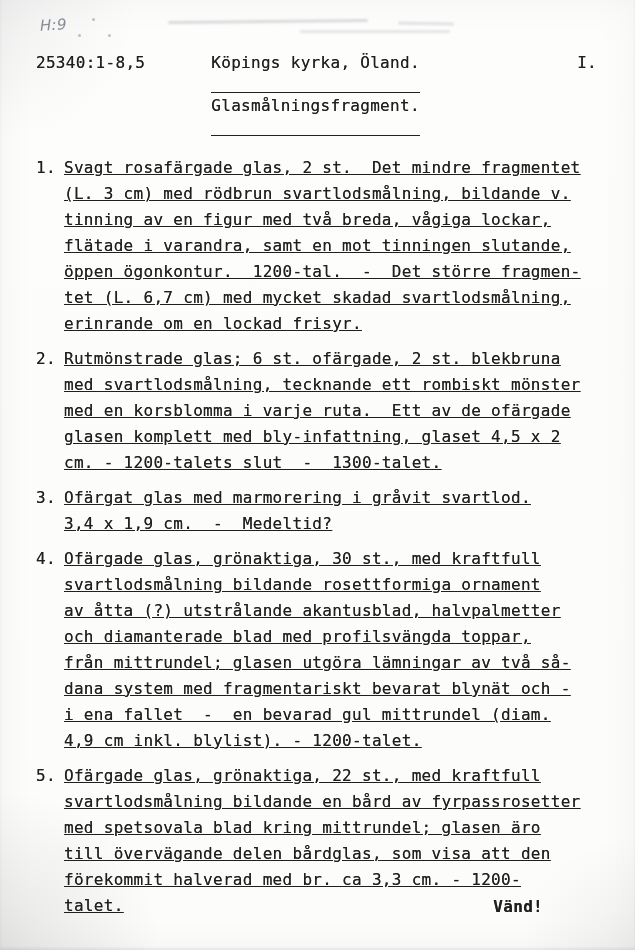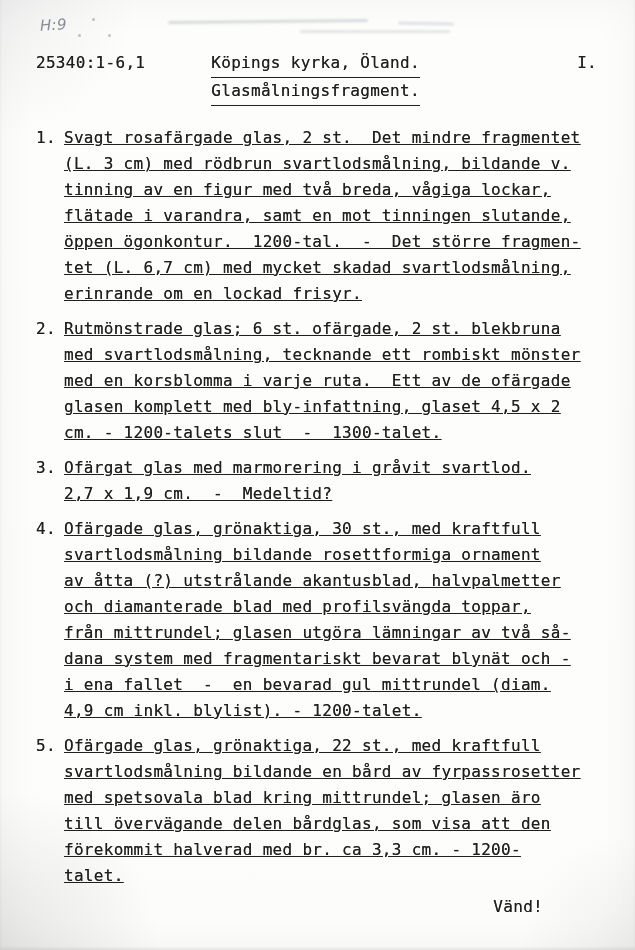--- a/index.html
+++ b/index.html
@@ -67,21 +67,21 @@
   .ref { flex: none; }
   .title-block {
     flex: 1;
     display: flex;
     flex-direction: column;
     align-items: flex-start;
     margin-left: 66px;
   }
   .underline {
     border-bottom: 1.5px solid #222;
-    padding-bottom: 1px;
+    padding-bottom: 16px;
     text-align: right;
   }
   .subtitle { }
   .pagenum { flex: none; margin-left: 10px; }
 
   .items {
     margin: 19px 28px 0 36px;
   }
   .item {
     display: flex;
@@ -94,37 +94,38 @@
   .item .text {
     flex: 1;
     white-space: pre-wrap;
     text-decoration: underline;
   }
 
   .footer {
     position: absolute;
     right: 92px;
     bottom: 30px;
+    font-weight: bold;
   }
 </style>
 </head>
 <body>
 
 <div class="page">
 
   <span class="pencil-note">H:9</span>
   <span class="pencil-dot dot1"></span>
   <span class="pencil-dot dot2"></span>
   <span class="pencil-dot dot3"></span>
   <div class="scribble s1"></div>
   <div class="scribble s2"></div>
   <div class="scribble s3"></div>
 
   <div class="header">
-    <span class="ref">25340:1-6,1</span>
+    <span class="ref">25340:1-8,5</span>
     <div class="title-block">
       <span class="title underline">Köpings kyrka, Öland.</span>
       <span class="subtitle underline">Glasmålningsfragment.</span>
     </div>
     <span class="pagenum">I.</span>
   </div>
 
   <div class="items">
 
     <div class="item">
@@ -143,21 +144,21 @@
       <div class="text">Rutmönstrade glas; 6 st. ofärgade, 2 st. blekbruna
 med svartlodsmålning, tecknande ett rombiskt mönster
 med en korsblomma i varje ruta.  Ett av de ofärgade
 glasen komplett med bly-infattning, glaset 4,5 x 2
 cm. - 1200-talets slut  -  1300-talet.</div>
     </div>
 
     <div class="item">
       <span class="num">3.</span>
       <div class="text">Ofärgat glas med marmorering i gråvit svartlod.
-2,7 x 1,9 cm.  -  Medeltid?</div>
+3,4 x 1,9 cm.  -  Medeltid?</div>
     </div>
 
     <div class="item">
       <span class="num">4.</span>
       <div class="text">Ofärgade glas, grönaktiga, 30 st., med kraftfull
 svartlodsmålning bildande rosettformiga ornament
 av åtta (?) utstrålande akantusblad, halvpalmetter
 och diamanterade blad med profilsvängda toppar,
 från mittrundel; glasen utgöra lämningar av två så-
 dana system med fragmentariskt bevarat blynät och -

